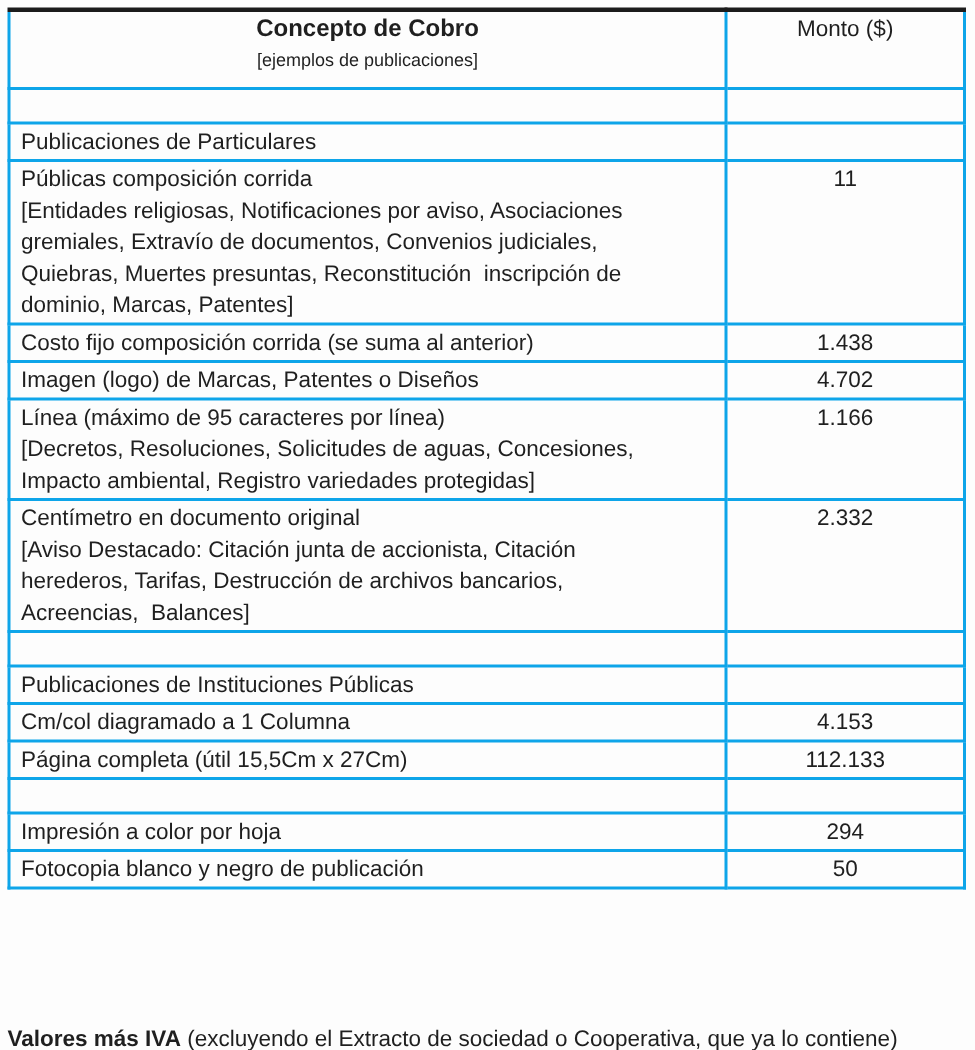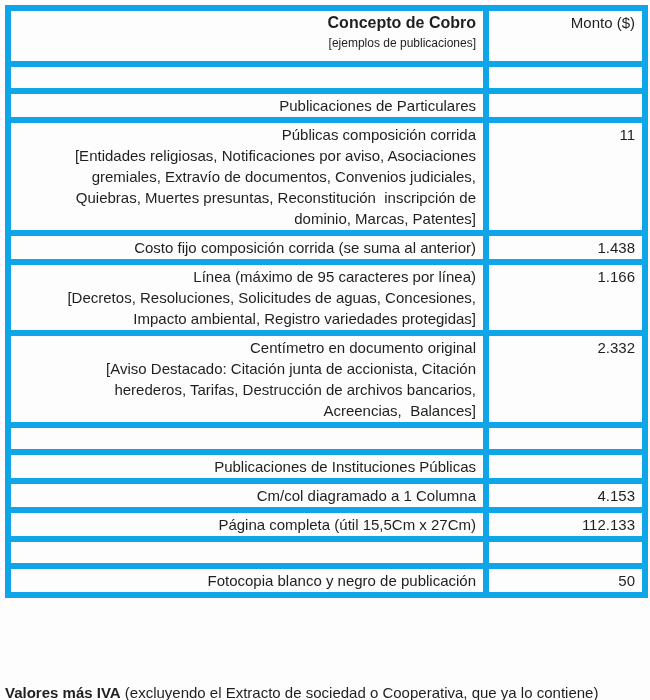--- a/index.html
+++ b/index.html
@@ -23,28 +23,27 @@
     top: 5px;
     width: 637px;
     border-collapse: collapse;
     table-layout: fixed;
     border: 2px solid #3e3e3e;
     border-top: 3px solid #1c1c1c;
   }
   table.tariff col.c1 { width: 478px; }
   table.tariff col.c2 { width: 159px; }
   table.tariff td, table.tariff th {
-    border: 6px solid #0ea5e9;
+    border: 2px solid #0ea5e9;
     vertical-align: top;
     padding: 1px 7px 1px 7px;
     font-size: 15px;
     line-height: 21px;
     font-weight: normal;
     overflow: hidden;
-    text-align: right;
   }
   th.head-concept { text-align: center; }
   th.head-monto   { text-align: center; font-weight: bold; font-size: 16px; }
   .head-title     { font-weight: bold; font-size: 16px; display: block; }
   .head-sub       { font-weight: normal; font-size: 12px; display: block; }
   tr.h-header  td, tr.h-header  th { height: 48px; }
   tr.h-empty   td { height: 19px; }
   tr.h-normal  td { height: 20px; }
   td.section { font-weight: bold; }
   td.monto   { text-align: center; }
@@ -101,20 +100,26 @@
       <td class="monto">11</td>
     </tr>
 
     <tr class="h-normal">
       <td>
         <div class="concept">Costo fijo composición corrida (se suma al anterior)</div>
       </td>
       <td class="monto">1.438</td>
     </tr>
 
+    <tr class="h-normal">
+      <td>
+        <div class="concept">Imagen (logo) de Marcas, Patentes o Diseños</div>
+      </td>
+      <td class="monto">4.702</td>
+    </tr>
 
     <tr>
       <td>
         <div class="concept">Línea (máximo de 95 caracteres por línea)</div>
         <div class="examples">[Decretos, Resoluciones, Solicitudes de aguas, Concesiones,
 Impacto ambiental, Registro variedades protegidas]</div>
       </td>
       <td class="monto">1.166</td>
     </tr>
 
@@ -153,20 +158,26 @@
       <td class="monto">112.133</td>
     </tr>
 
     <tr class="h-empty">
       <td></td>
       <td></td>
     </tr>
 
 
 
+    <tr class="h-normal">
+      <td>
+        <div class="concept">Impresión a color por hoja</div>
+      </td>
+      <td class="monto">294</td>
+    </tr>
 
     <tr class="h-normal">
       <td>
         <div class="concept">Fotocopia blanco y negro de publicación</div>
       </td>
       <td class="monto">50</td>
     </tr>
 
   </tbody>
     </table>

